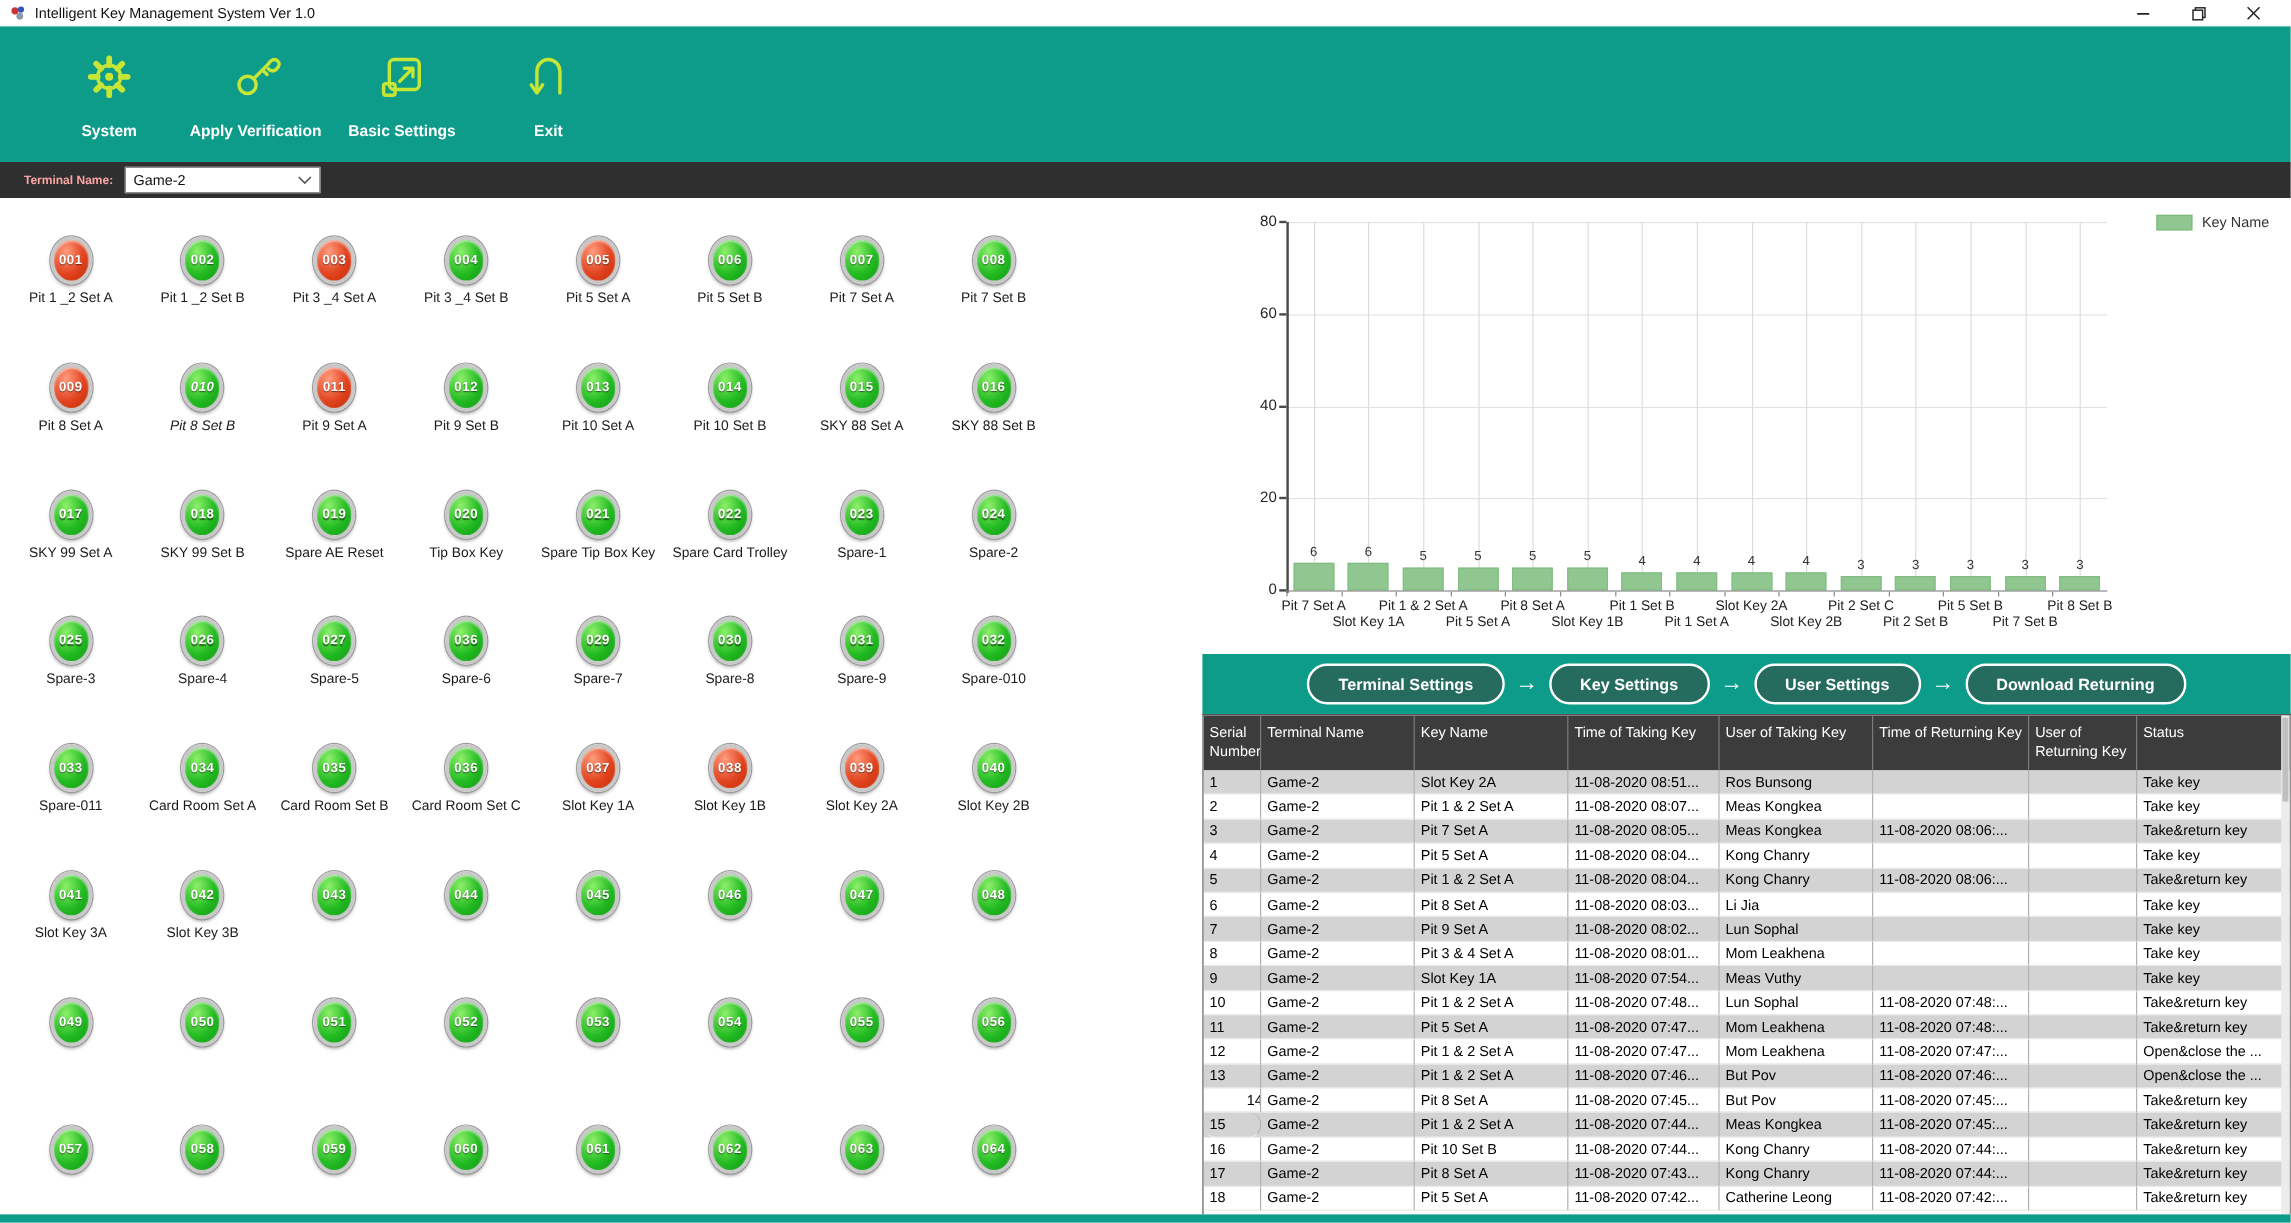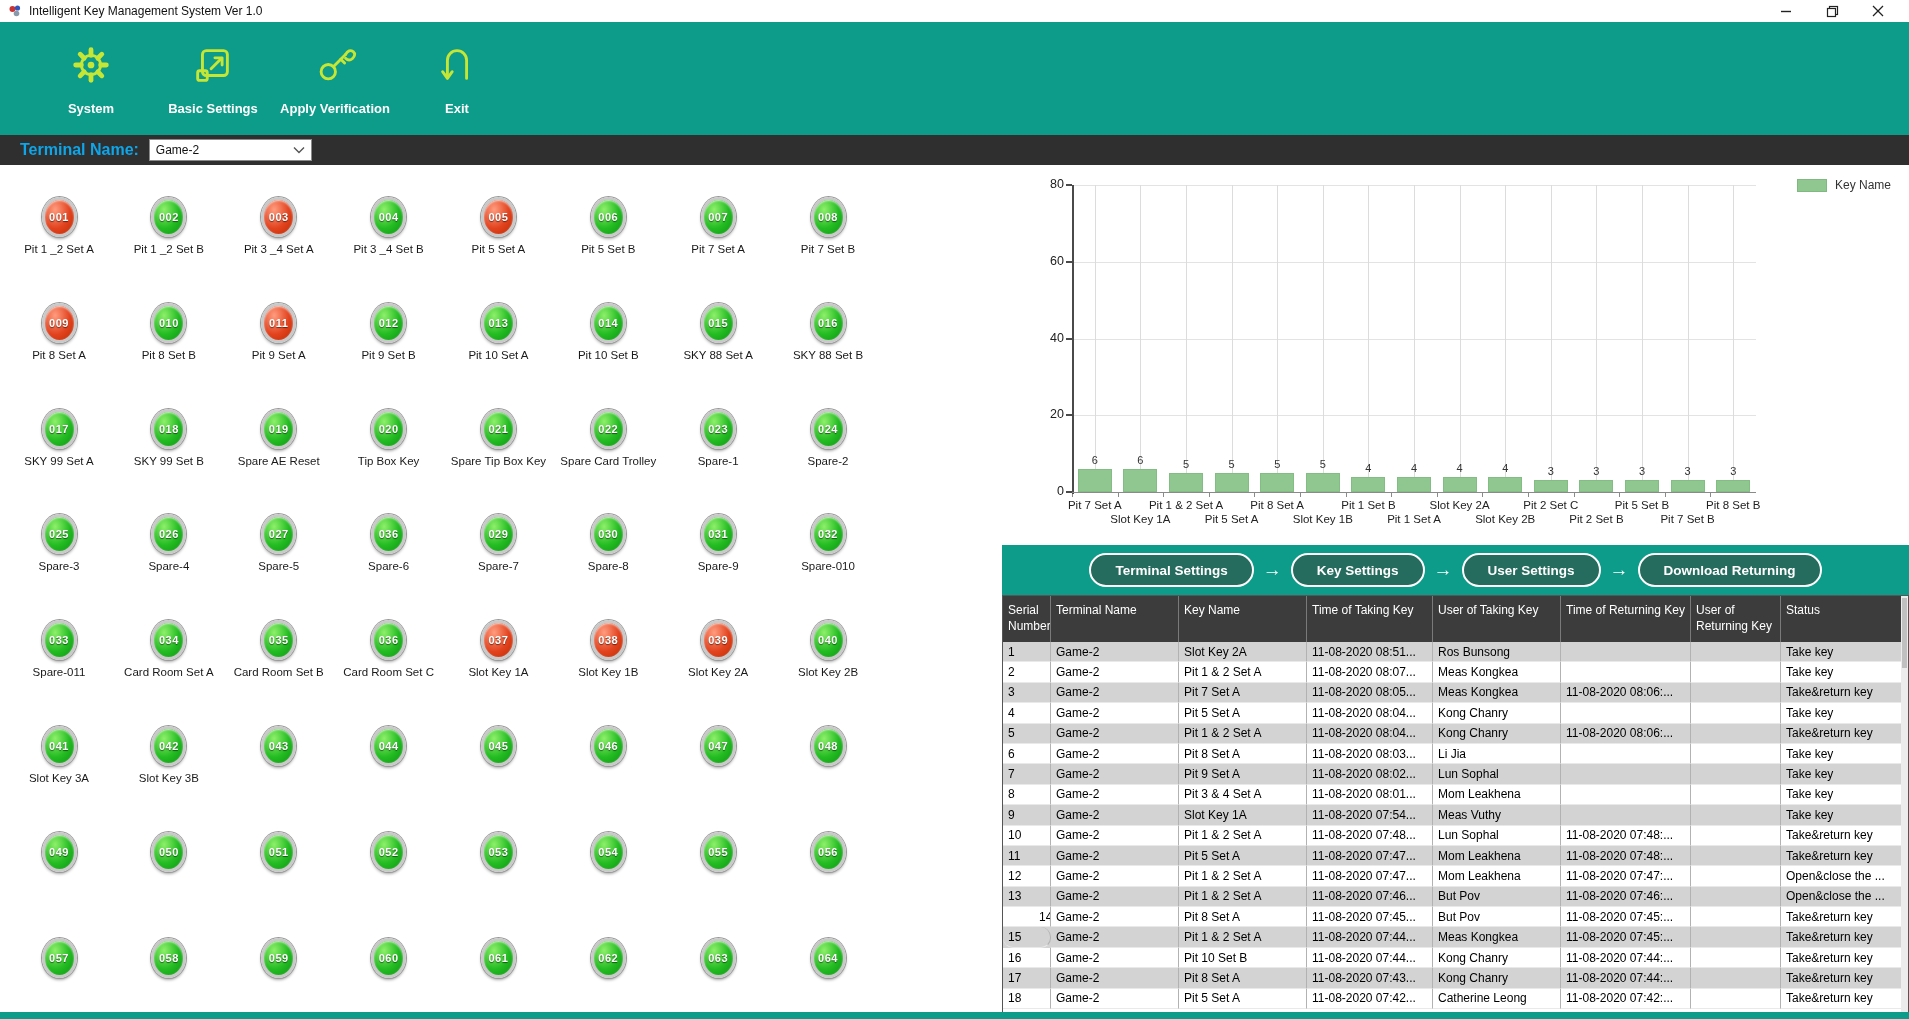--- a/index.html
+++ b/index.html
@@ -15,21 +15,21 @@
   .titlebar .app-title { font-size:12px; color:#111; }
   .win-controls { margin-left:auto; display:flex; align-items:center; gap:0; }
   .win-btn { width:46px; height:22px; display:flex; align-items:center; justify-content:center; cursor:pointer; }
   
   .toolbar { height:113px; background:#0D9B8A; display:flex; align-items:center; padding-left:30px; }
   .tool-item { width:122px; display:flex; flex-direction:column; align-items:center; gap:9px; cursor:pointer; }
   .tool-item .tool-label { color:#ffffff; font-weight:bold; font-size:13px; }
   .tool-icon svg { stroke:#C6E636; fill:none; stroke-width:3; stroke-linecap:round; stroke-linejoin:round; }
   
   .terminal-bar { height:30px; background:#2F2F2F; display:flex; align-items:center; padding-left:20px; gap:10px; }
-  .terminal-label { color:#0ea5e9; font-size:16px; font-weight:bold; }
+  .terminal-label { color:#fca5a5; font-size:10px; font-weight:bold; }
   .dropdown { width:163px; height:22px; background:#ffffff; border:1px solid #8a8a8a; font-size:12px; color:#111;
               display:flex; align-items:center; padding:0 6px; cursor:pointer; }
   .dropdown .caret { margin-left:auto; }
   
   .main { position:absolute; top:165px; left:0; right:0; bottom:0; background:#fff; }
   #keys-grid { position:absolute; left:4px; top:0; width:932px; height:100%; background:#fff; }
   .key-cell { position:absolute; width:110px; display:flex; flex-direction:column; align-items:center; cursor:pointer; }
   .key-led { width:35px; height:40px; border-radius:50%; border:3px solid #c9c9c9;
              box-shadow: 0 0 0 1px #9a9a9a, inset 0 1px 2px rgba(255,255,255,.7), 0 2px 3px rgba(0,0,0,.35);
              display:flex; align-items:center; justify-content:center; }
@@ -133,42 +133,42 @@
           <line x1="24" y1="14" x2="24" y2="8"></line>
             <line x1="31.1" y1="16.9" x2="35.3" y2="12.7"></line>
         </g>
       </svg>
     </span>
     <span class="tool-label">System</span>
   </div>
   <div class="tool-item">
     <span class="tool-icon">
       <svg width="46" height="46" viewBox="0 0 48 48">
+        <circle cx="17" cy="31" r="7.5"></circle>
+        <line x1="22.5" y1="25.5" x2="35" y2="13"></line>
+        <path d="M35,13 q3.5,-6 8,-3 q3.5,3 -1,7.5 q-3.5,3 -7,-0.5"></path>
+        <line x1="30" y1="18" x2="34" y2="22"></line>
+      </svg>
+    </span>
+    <span class="tool-label">Apply Verification</span>
+  </div>
+  <div class="tool-item">
+    <span class="tool-icon">
+      <svg width="46" height="46" viewBox="0 0 48 48">
         <rect x="13" y="9" width="26" height="26" rx="4"></rect>
         <rect x="8" y="30" width="10" height="10" rx="2"></rect>
         <line x1="22" y1="28" x2="33" y2="17"></line>
         <polyline points="26,16.5 33.5,16.5 33.5,24"></polyline>
       </svg>
     </span>
     <span class="tool-label">Basic Settings</span>
   </div>
   <div class="tool-item">
     <span class="tool-icon">
       <svg width="46" height="46" viewBox="0 0 48 48">
-        <circle cx="17" cy="31" r="7.5"></circle>
-        <line x1="22.5" y1="25.5" x2="35" y2="13"></line>
-        <path d="M35,13 q3.5,-6 8,-3 q3.5,3 -1,7.5 q-3.5,3 -7,-0.5"></path>
-        <line x1="30" y1="18" x2="34" y2="22"></line>
-      </svg>
-    </span>
-    <span class="tool-label">Apply Verification</span>
-  </div>
-  <div class="tool-item">
-    <span class="tool-icon">
-      <svg width="46" height="46" viewBox="0 0 48 48">
         <path d="M14,37 V19 a10,10 0 0 1 20,0 v19"></path>
         <polyline points="9,31 14,38 19,31"></polyline>
       </svg>
     </span>
     <span class="tool-label">Exit</span>
   </div>
 </div>
 
 <div class="terminal-bar">
   <span class="terminal-label">Terminal Name:</span>
@@ -232,21 +232,21 @@
           <span class="key-num">008</span>
         </div>
         <div class="key-label">Pit 7 Set B</div>
       </div>
       <div class="key-cell" style="left: 0px; top: 137.8px;">
         <div class="key-led removed">
           <span class="key-num">009</span>
         </div>
         <div class="key-label">Pit 8 Set A</div>
       </div>
-      <div class="key-cell" style="left: 109.86px; top: 137.8px;">
+      <div class="key-cell" style="left: 109.86px; top: 137.8px; font-style: italic;">
         <div class="key-led exist">
           <span class="key-num">010</span>
         </div>
         <div class="key-label">Pit 8 Set B</div>
       </div>
       <div class="key-cell" style="left: 219.72px; top: 137.8px;">
         <div class="key-led removed">
           <span class="key-num">011</span>
         </div>
         <div class="key-label">Pit 9 Set A</div>

